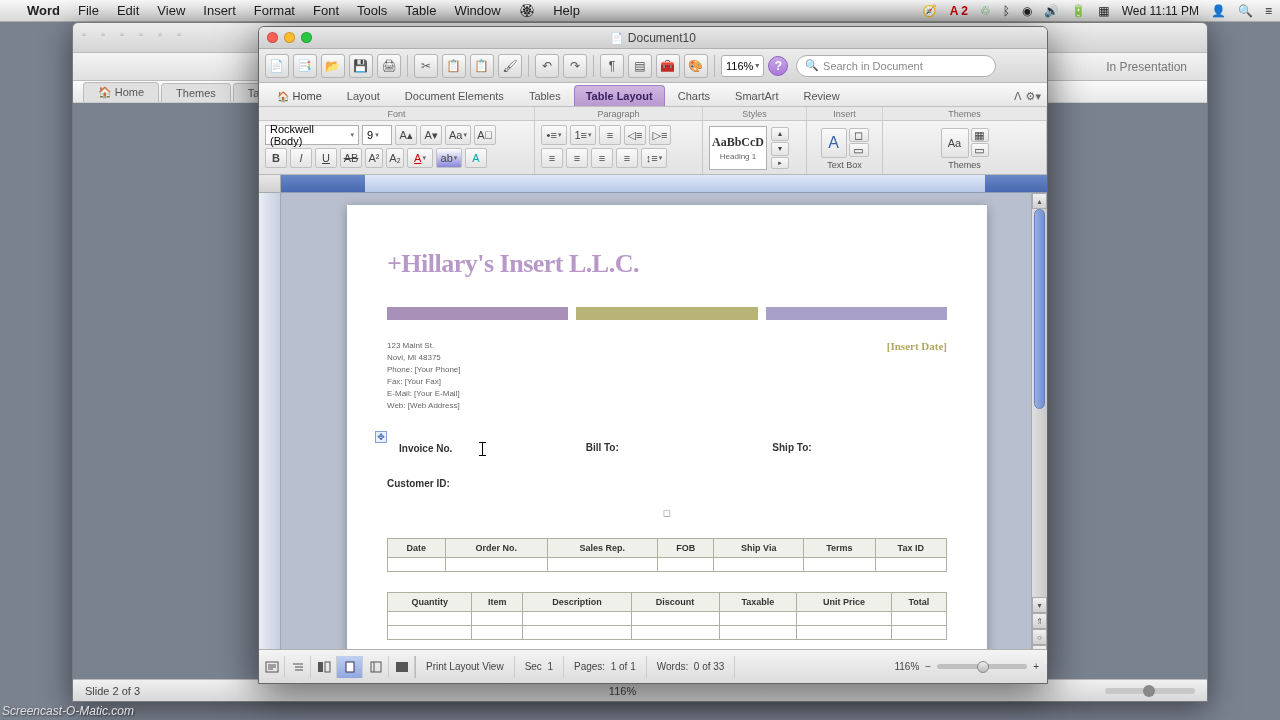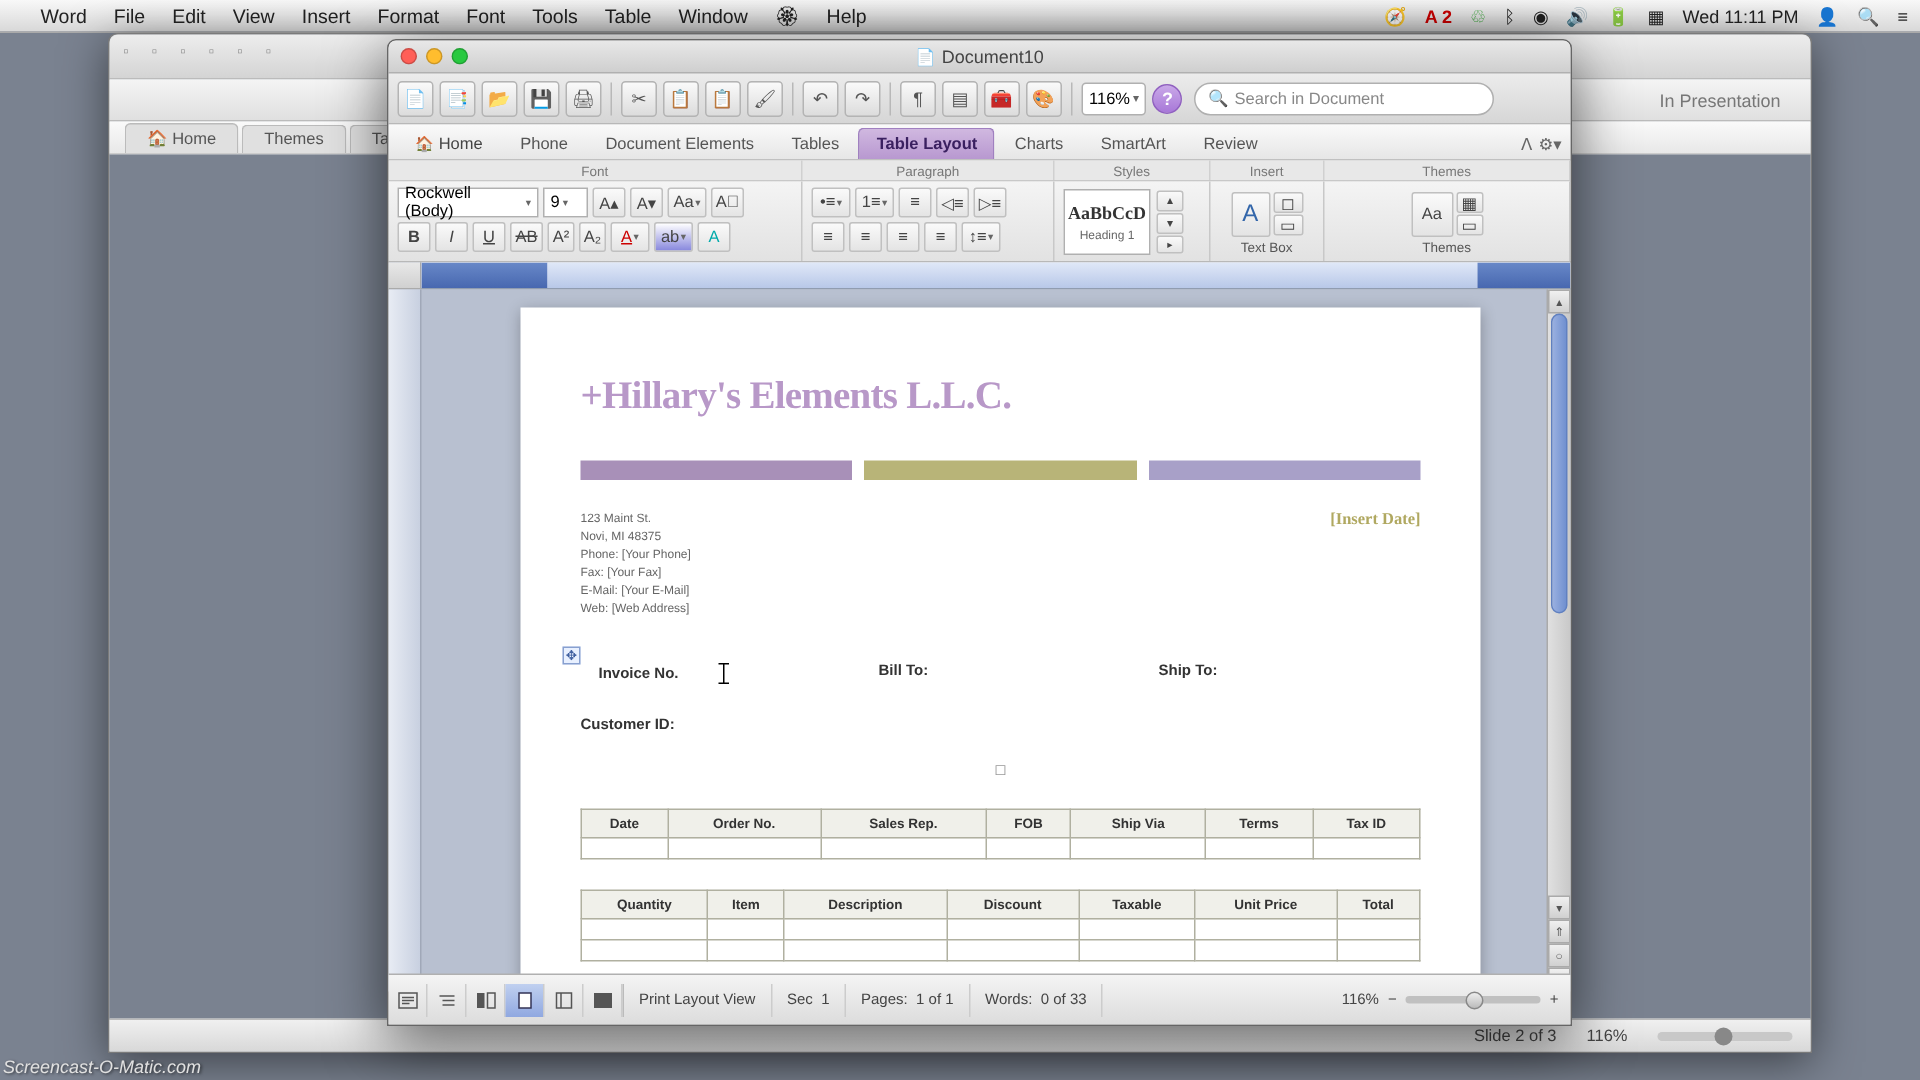--- a/index.html
+++ b/index.html
@@ -2,32 +2,32 @@
 <html><head>
 <meta charset="utf-8">
 <style>
 * { margin: 0; padding: 0; box-sizing: border-box; font-family: "Lucida Grande", Arial, sans-serif; }
 body { width: 1280px; height: 720px; background: #7a8290; overflow: hidden; position: relative; }
 
 
 .mac-menubar { height: 22px; background: linear-gradient(#f8f8f8,#d8d8d8); display: flex; align-items: center; padding: 0 8px; font-size: 13px; gap: 0; color: #222; border-bottom: 1px solid #aaa; }
 .mac-menubar .apple { font-size: 14px; margin-right: 10px; }
 .mac-menubar .menu-item { padding: 0 9px; cursor: default; }
-.mac-menubar .menu-item.bold { font-weight: normal; }
+.mac-menubar .menu-item.bold { font-weight: bold; }
 .mac-menubar .right { margin-left: auto; display: flex; align-items: center; gap: 12px; font-size: 12px; }
 .mac-menubar .right span { cursor: default; }
 
 
 .bg-window { position: absolute; top: 22px; left: 72px; right: 72px; height: 680px; background: #dadee2; border: 1px solid #7a7a7a; border-radius: 6px 6px 0 0; box-shadow: 0 6px 30px rgba(0,0,0,.5); }
 .bg-toolbar1 { height: 30px; background: linear-gradient(#ededed,#d4d4d4); border-radius: 6px 6px 0 0; border-bottom: 1px solid #bbb; }
 .bg-toolbar2 { height: 28px; background: linear-gradient(#f4f4f4,#e0e0e0); border-bottom: 1px solid #bbb; display: flex; align-items: center; justify-content: flex-end; padding-right: 20px; color: #777; font-size: 12px; }
 .bg-tabs { height: 22px; background: linear-gradient(#fafafa,#e8e8e8); border-bottom: 1px solid #ccc; display: flex; align-items: flex-end; padding-left: 10px; gap: 2px; font-size: 11px; }
 .bg-tab { padding: 3px 14px; background: #e0e0e0; border: 1px solid #bbb; border-bottom: none; border-radius: 4px 4px 0 0; color: #555; }
 .bg-body { position: absolute; top: 80px; bottom: 22px; left: 0; right: 0; background: #7a8290; }
-.bg-status { position: absolute; bottom: 0; left: 0; right: 0; height: 22px; background: linear-gradient(#f0f0f0,#d8d8d8); border-top: 1px solid #bbb; display: flex; align-items: center; justify-content: flex-end; padding: 0 12px; font-size: 11px; gap: 20px; color: #444; }
+.bg-status { position: absolute; bottom: 0; left: 0; right: 0; height: 22px; background: linear-gradient(#f0f0f0,#d8d8d8); border-top: 1px solid #bbb; display: flex; align-items: center; justify-content: space-between; padding: 0 12px; font-size: 11px; gap: 20px; color: #444; }
 .bg-status .slider { width: 90px; height: 6px; background: #c8c8c8; border-radius: 3px; position: relative; }
 .bg-status .slider::after { content:""; position:absolute; width:12px; height:12px; background:#888; border-radius:50%; top:-3px; left:38px; }
 
 
 .word-window { position: absolute; top: 26px; left: 258px; width: 790px; height: 658px; background: #ededed; border: 1px solid #666; border-radius: 6px 6px 0 0; box-shadow: 0 10px 40px rgba(0,0,0,.6); overflow: hidden; }
 .word-titlebar { height: 22px; background: linear-gradient(#e8e8e8,#cfcfcf); display: flex; align-items: center; padding: 0 8px; font-size: 12px; color: #444; border-bottom: 1px solid #b0b0b0; position: relative; }
 .traffic { display: flex; gap: 6px; }
 .traffic div { width: 11px; height: 11px; border-radius: 50%; border: 1px solid rgba(0,0,0,.2); }
 .tl-red { background: #ff5f57; } .tl-yel { background: #ffbd2e; } .tl-grn { background: #28c940; }
 .word-titlebar .title { position: absolute; left: 0; right: 0; text-align: center; pointer-events: none; }
@@ -220,21 +220,21 @@
       </div>
     <div class="help-btn">?</div>
     <div class="search-box">
       <span class="mag">🔍</span>
       <span>Search in Document</span>
     </div>
   </div>
 
   <div class="word-ribbon-tabs">
     <div class="rtab home"><span class="home-icon">🏠</span><span>Home</span></div>
-    <div class="rtab">Phone</div>
+    <div class="rtab">Layout</div>
     <div class="rtab">Document Elements</div>
     <div class="rtab">Tables</div>
     <div class="rtab active">Table Layout</div>
     <div class="rtab">Charts</div>
     <div class="rtab">SmartArt</div>
     <div class="rtab">Review</div>
     <div class="rtab-right">
       <span>ᐱ</span>
       <span>⚙▾</span>
     </div>
@@ -341,21 +341,21 @@
       <div class="inactive-left"></div>
       <div class="active"></div>
       <div class="inactive-right"></div>
     </div>
   </div>
 
   <div class="doc-area">
     <div class="vruler"></div>
     <div class="doc-scroll">
       <div class="page">
-        <div class="company-name">+Hillary's Elements L.L.C.</div>
+        <div class="company-name">+Hillary's Insert L.L.C.</div>
         <div class="color-bars">
           <div class="bar1"></div>
           <div class="bar2"></div>
           <div class="bar3"></div>
         </div>
         <div class="info-row">
           <div class="sender">
             <div>123 Maint St.</div>
             <div>Novi, MI 48375</div>
             <div>Phone: [Your Phone]</div>

